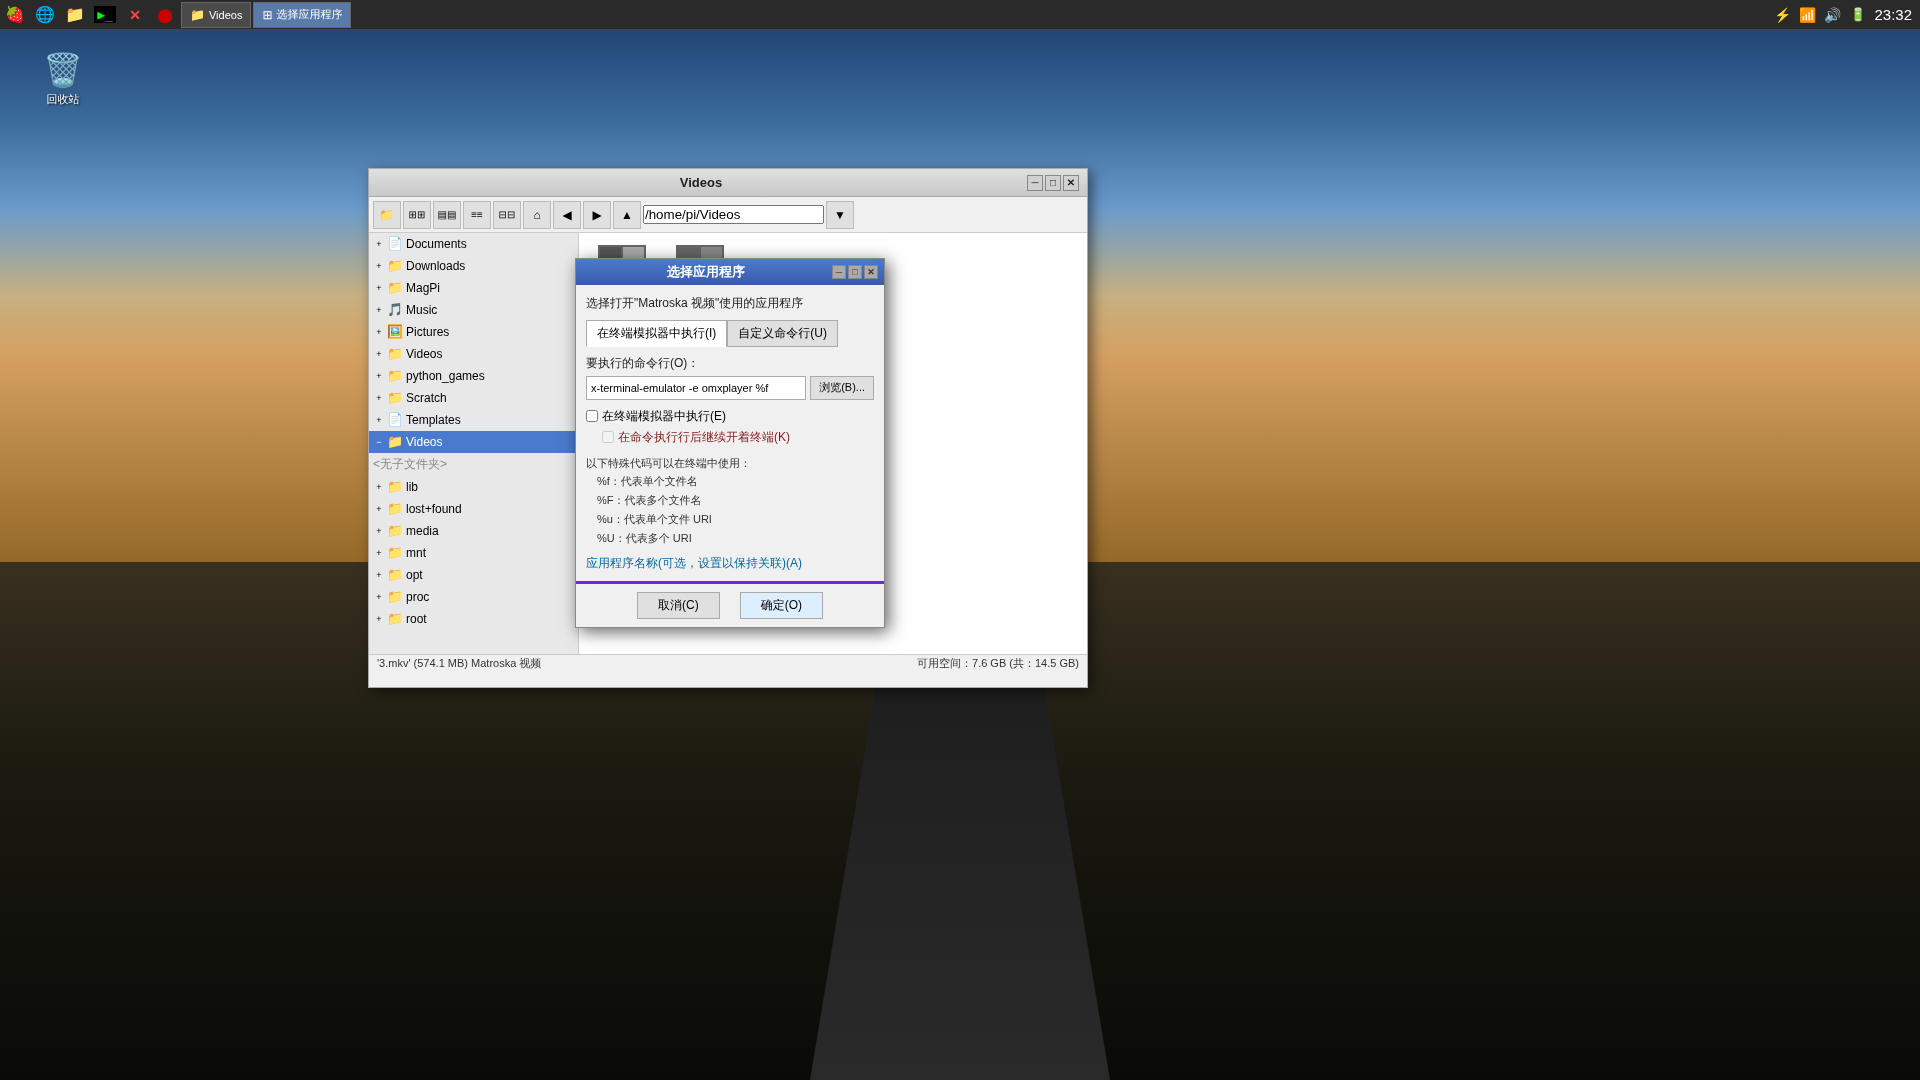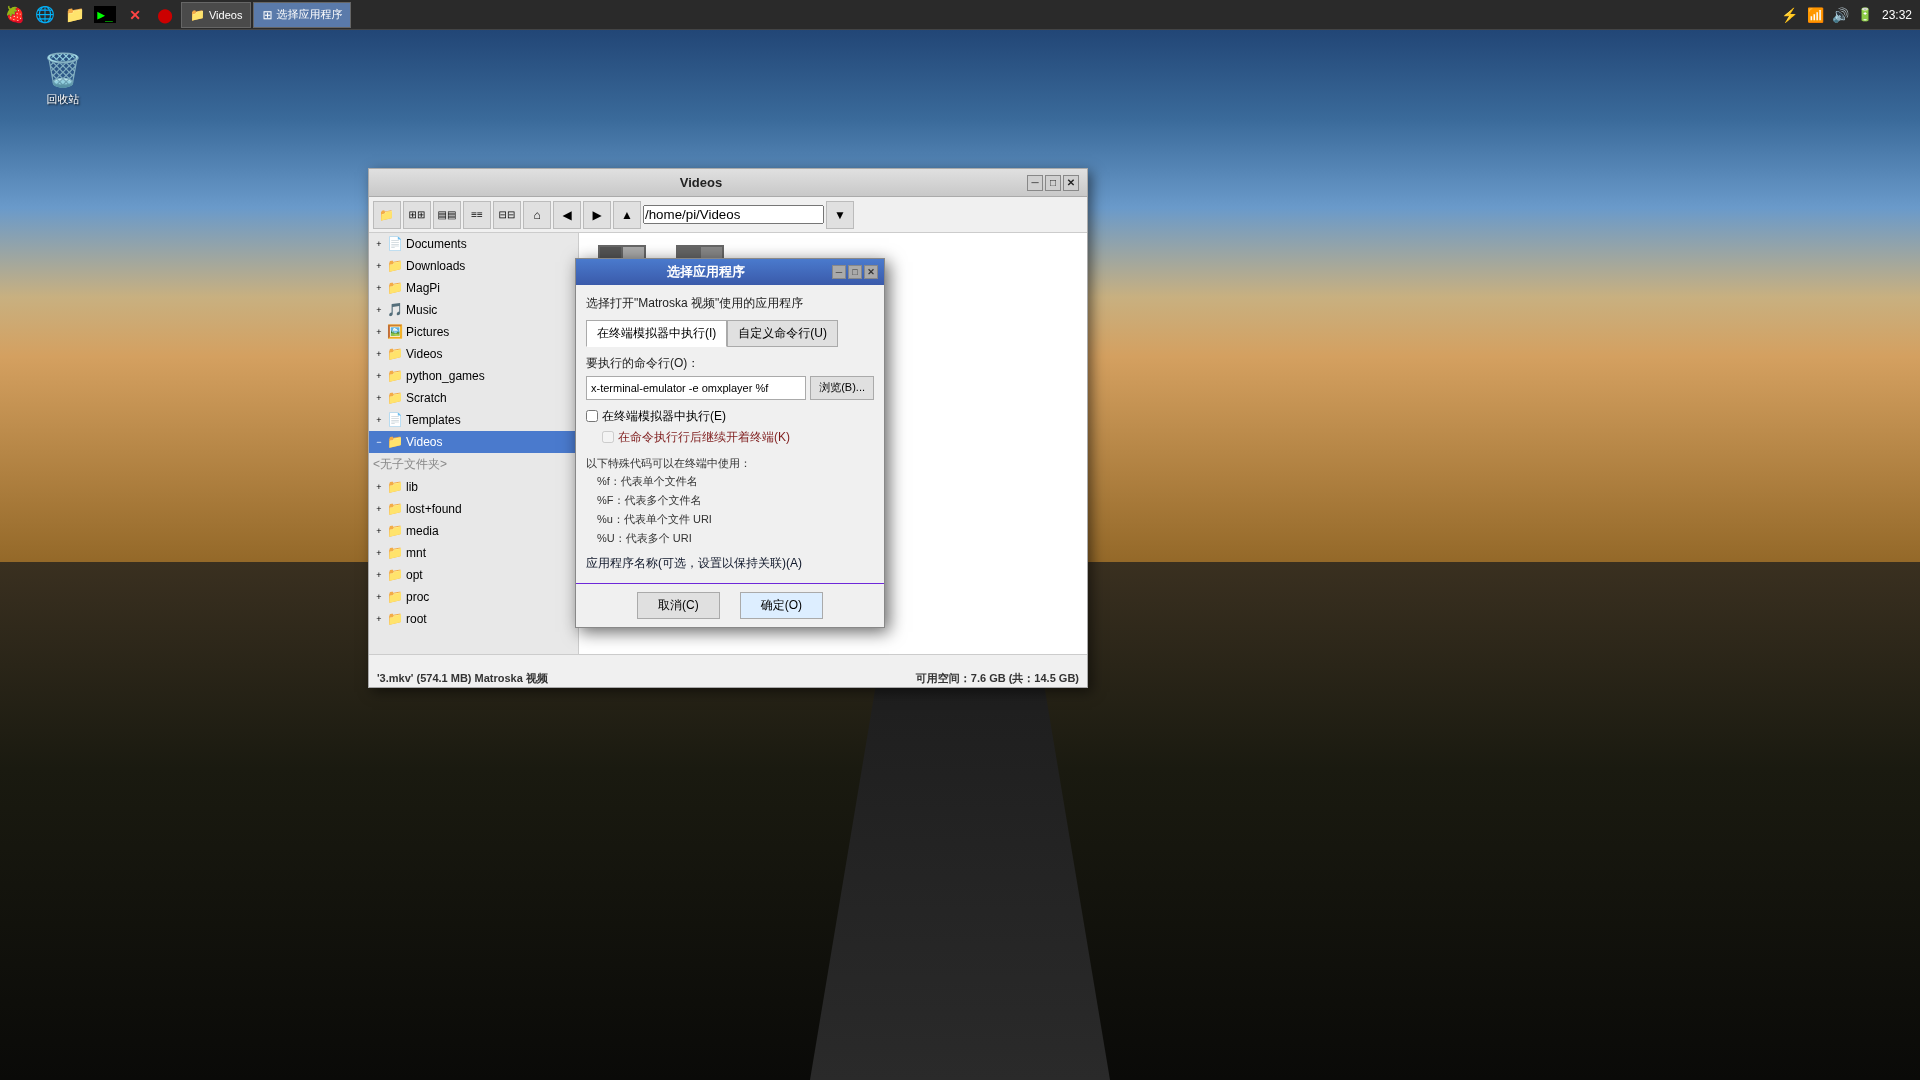--- a/index.html
+++ b/index.html
@@ -238,26 +238,25 @@
       font-size: 10px;
       text-align: center;
       margin-top: 2px;
       word-break: break-all;
     }
 
     #fm-statusbar {
       height: 24px;
       background: #f0f0f0;
       border-top: 1px solid #ccc;
-      display: flex; align-items: flex-start;
+      display: flex; align-items: flex-end;
       padding: 16px 8px;
       font-size: 11px;
       color: #333;
       justify-content: space-between;
-      font-weight: bold;
     }
 
     
     #app-chooser {
       position: absolute;
       top: 258px; left: 575px;
       width: 310px; height: 370px;
       background: #f0f0f0;
       border: 1px solid #888;
       box-shadow: 4px 4px 16px rgba(0,0,0,0.6);
@@ -359,37 +358,37 @@
     }
 
     .ac-special-codes {
       font-size: 11px;
       color: #333;
       line-height: 1.7;
       margin: 8px 0;
     }
 
     .ac-app-name-label {
-      font-size: 12px; margin-bottom: 20px; color: #0f172a;
+      font-size: 12px; margin-bottom: 20px; color: #0369a1;
     }
 
     .ac-app-name-input {
       width: 100%;
       height: 26px;
       border: 2px solid #4a7acd;
       padding: 0 4px;
       font-size: 11px;
       background: #fff;
       outline: none;
     }
 
     #ac-footer {
       display: flex; justify-content: center; gap: 20px;
       padding: 8px;
-      border-top: 1px solid #6d28d9;
+      border-top: 3px solid #6d28d9;
       background: #f0f0f0;
     }
 
     .ac-btn {
       padding: 4px 20px;
       font-size: 12px;
       background: #e0e0e0;
       border: 1px solid #aaa;
       cursor: pointer;
     }
@@ -456,21 +455,21 @@
     <div class="taskbar-window-btn active">
       <span style="font-size:12px; margin-right:4px;">⊞</span>
       <span>选择应用程序</span>
     </div>
 
     <div id="taskbar-right">
       <span style="font-size:14px;">⚡</span>
       <span style="font-size:14px;">📶</span>
       <span style="font-size:14px;">🔊</span>
       <span style="font-size:13px;">🔋</span>
-      <span style="font-size:12px;">23:32</span>
+      <span style="font-size:15px;">23:32</span>
     </div>
   </div>
 
   <div class="desktop-icon" style="top:50px; left:28px;">
     <div class="icon-img">🗑️</div>
     <div class="icon-label">回收站</div>
   </div>
 
   <div id="file-manager">
     <div id="fm-titlebar">

